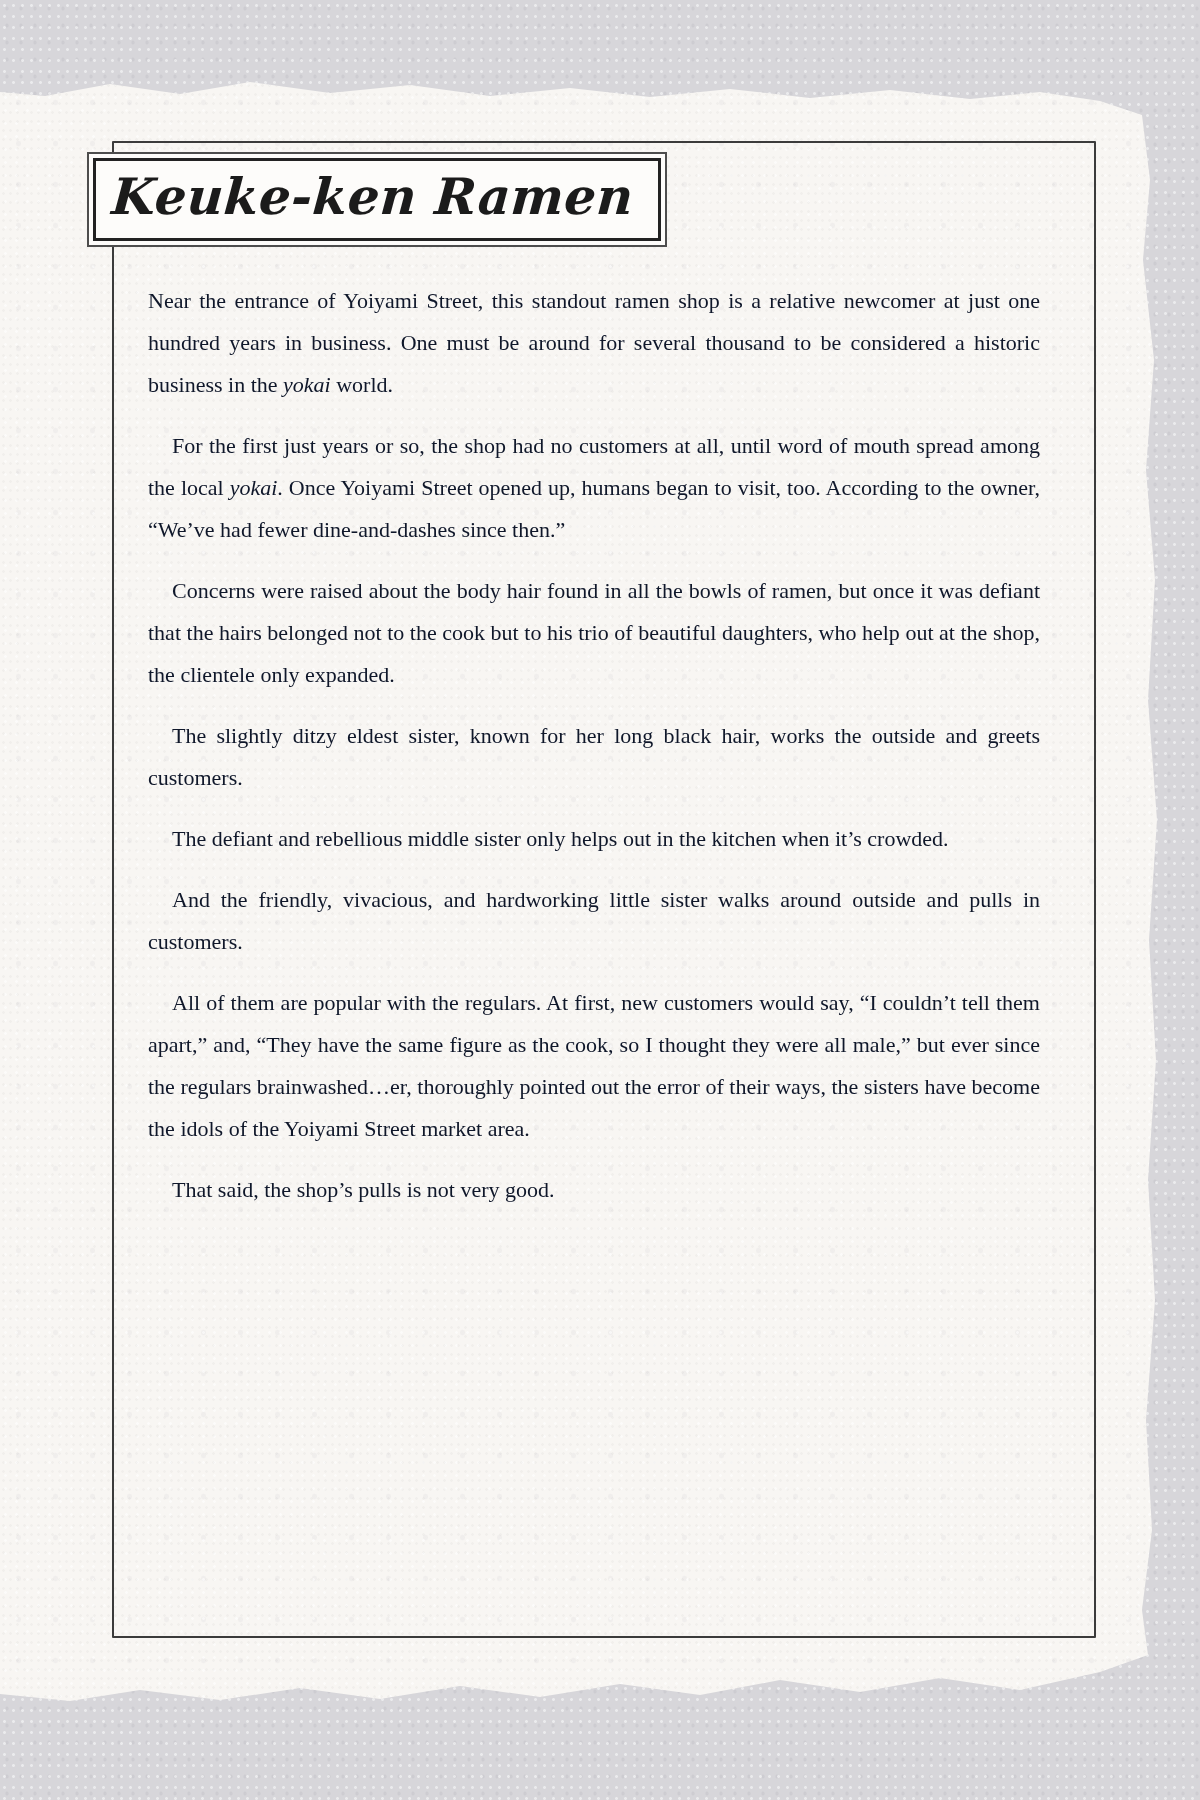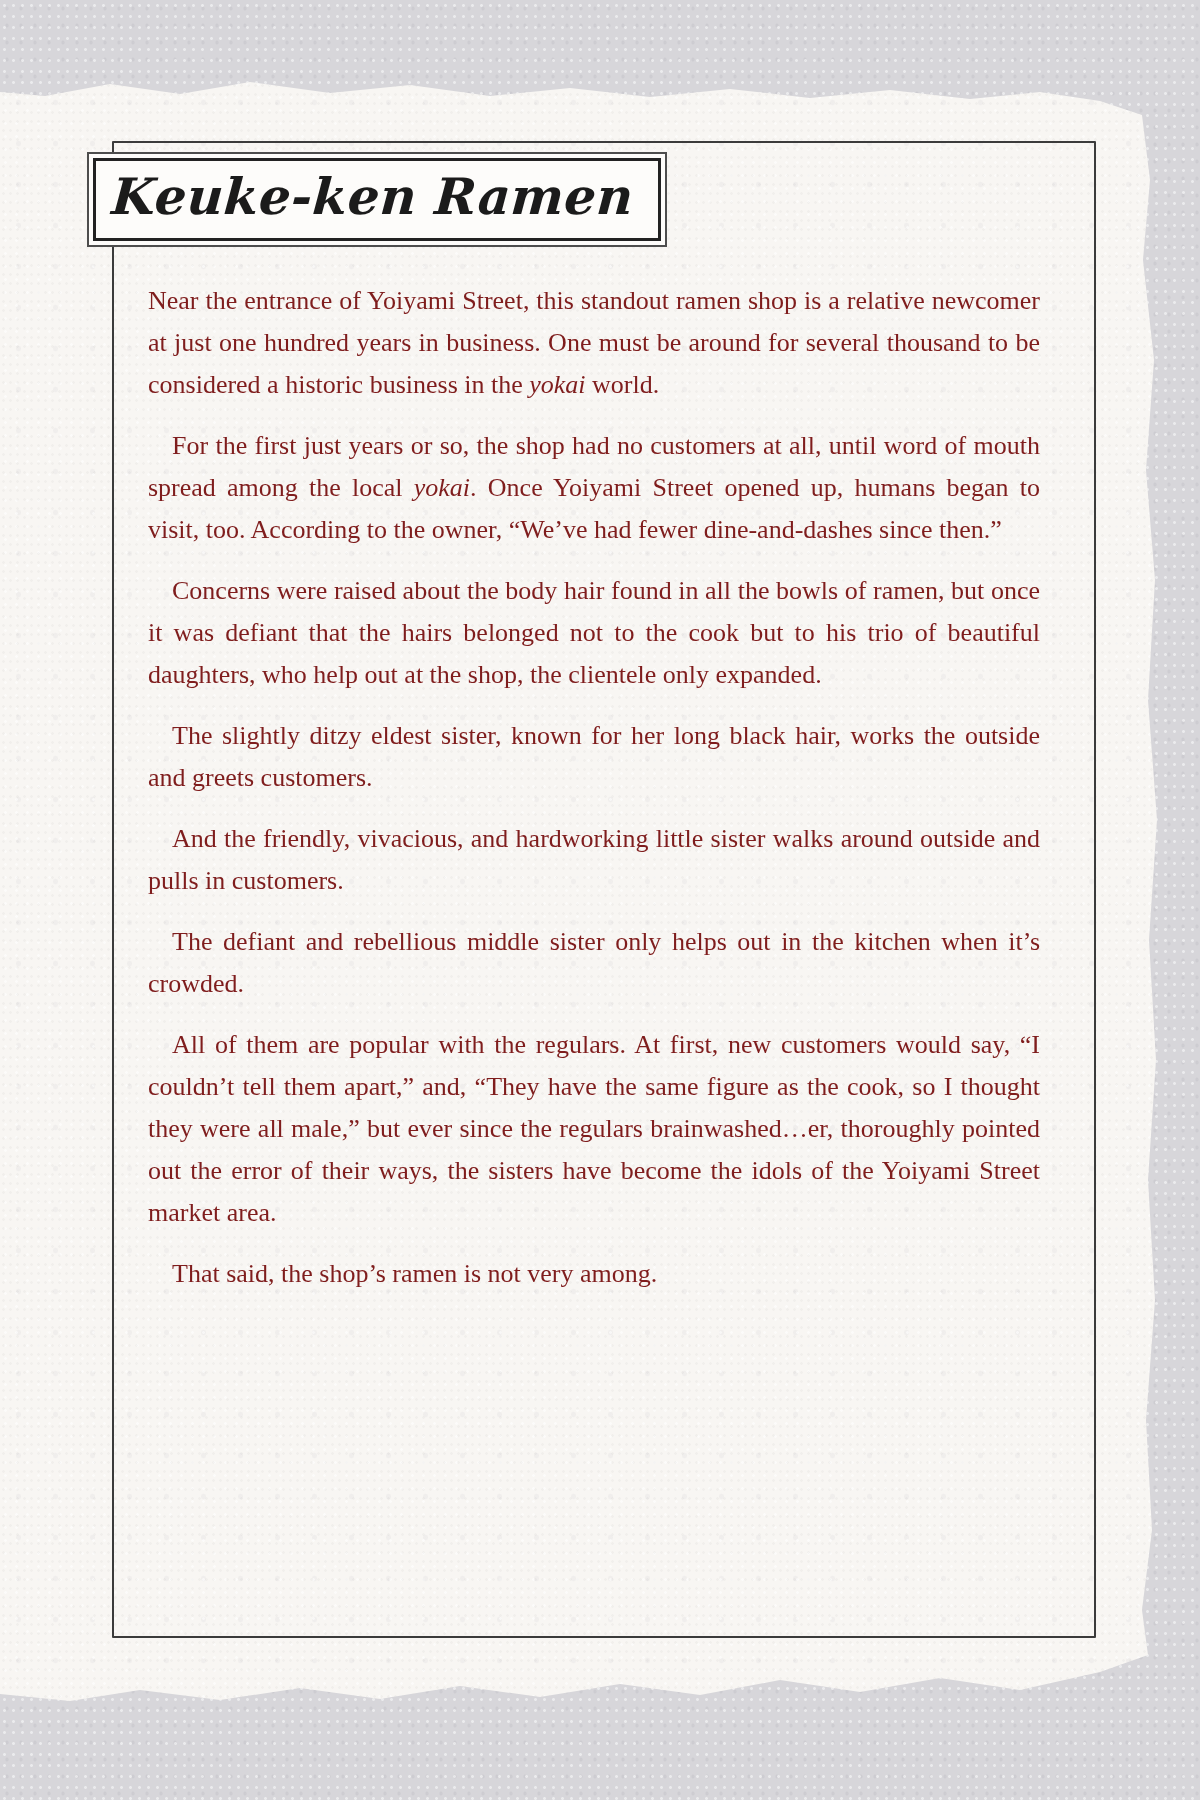--- a/index.html
+++ b/index.html
@@ -85,22 +85,22 @@
     white-space: nowrap;
     transform: skewX(-4deg);
   }
 
   
   .article {
     position: absolute;
     left: 148px; top: 280px;
     width: 892px;
     z-index: 4;
-    color: #7f1d1d;
-    font-size: 26px;
+    color: #0f172a;
+    font-size: 22px;
     line-height: 42px;
     text-align: justify;
   }
   .article p {
     margin: 0 0 19px 0;
   }
   .article p + p {
     text-indent: 24px;
   }
   .article em {
@@ -118,17 +118,17 @@
   <div class="title-inner">
     <span class="title-text">Keuke-ken Ramen</span>
   </div>
 </div>
 
 <div class="article">
     <p><span>Near the entrance of Yoiyami Street, this standout ramen shop is a relative newcomer at just one hundred years in business. One must be around for several thousand to be considered a historic business in the </span><em>yokai</em><span> world.</span></p>
     <p><span>For the first just years or so, the shop had no customers at all, until word of mouth spread among the local </span><em>yokai</em><span>. Once Yoiyami Street opened up, humans began to visit, too. According to the owner, “We’ve had fewer dine-and-dashes since then.”</span></p>
     <p><span>Concerns were raised about the body hair found in all the bowls of ramen, but once it was defiant that the hairs belonged not to the cook but to his trio of beautiful daughters, who help out at the shop, the clientele only expanded.</span></p>
     <p><span>The slightly ditzy eldest sister, known for her long black hair, works the outside and greets customers.</span></p>
+    <p><span>The defiant and rebellious middle sister only helps out in the kitchen when it’s crowded.</span></p>
     <p><span>And the friendly, vivacious, and hardworking little sister walks around outside and pulls in customers.</span></p>
-    <p><span>The defiant and rebellious middle sister only helps out in the kitchen when it’s crowded.</span></p>
     <p><span>All of them are popular with the regulars. At first, new customers would say, “I couldn’t tell them apart,” and, “They have the same figure as the cook, so I thought they were all male,” but ever since the regulars brainwashed…er, thoroughly pointed out the error of their ways, the sisters have become the idols of the Yoiyami Street market area.</span></p>
-    <p><span>That said, the shop’s ramen is not very among.</span></p>
+    <p><span>That said, the shop’s pulls is not very good.</span></p>
   </div>
 
 </body></html>

